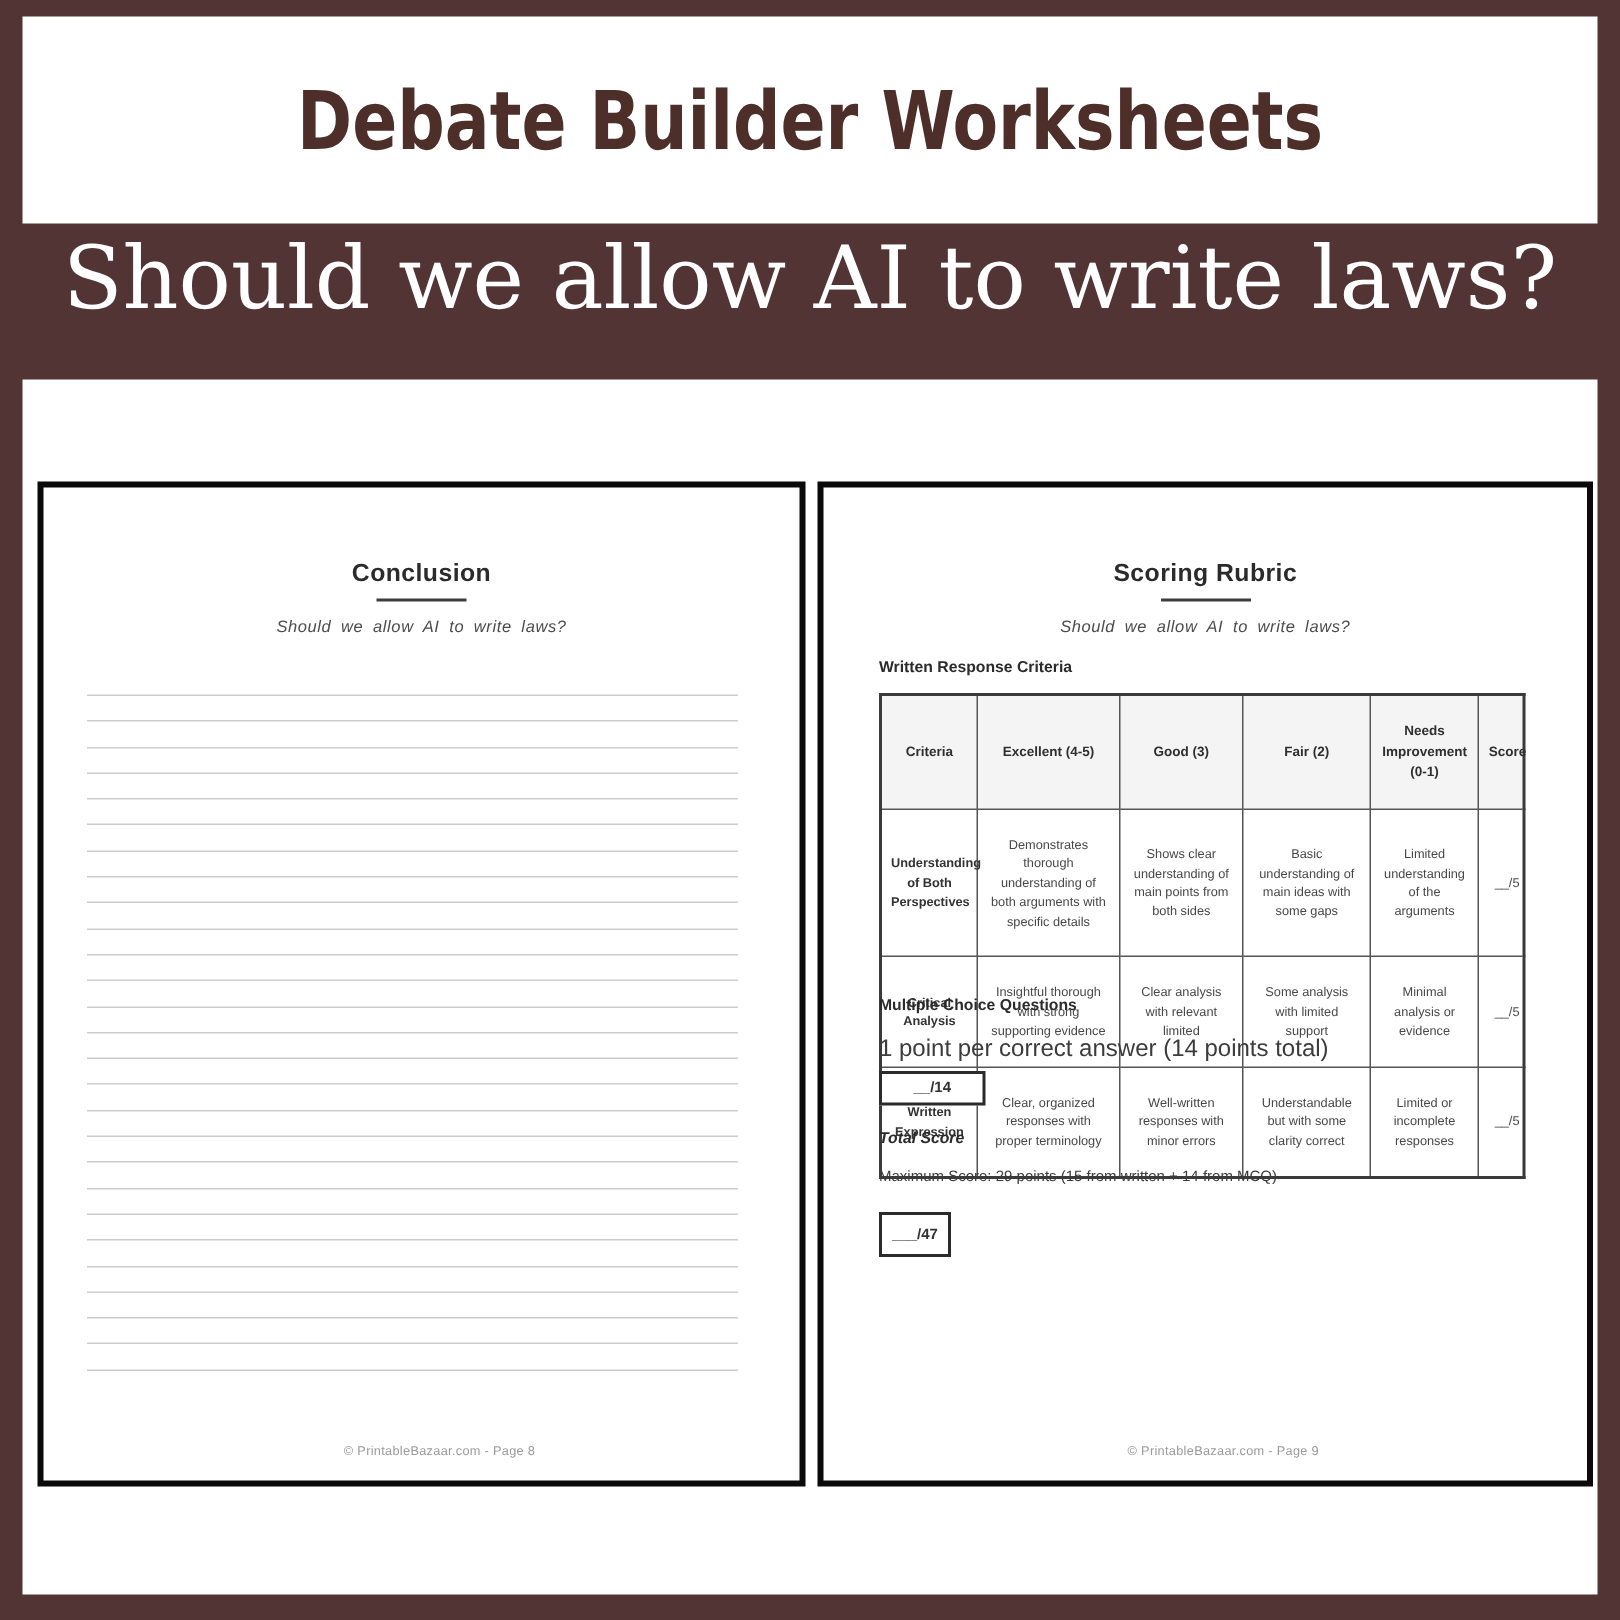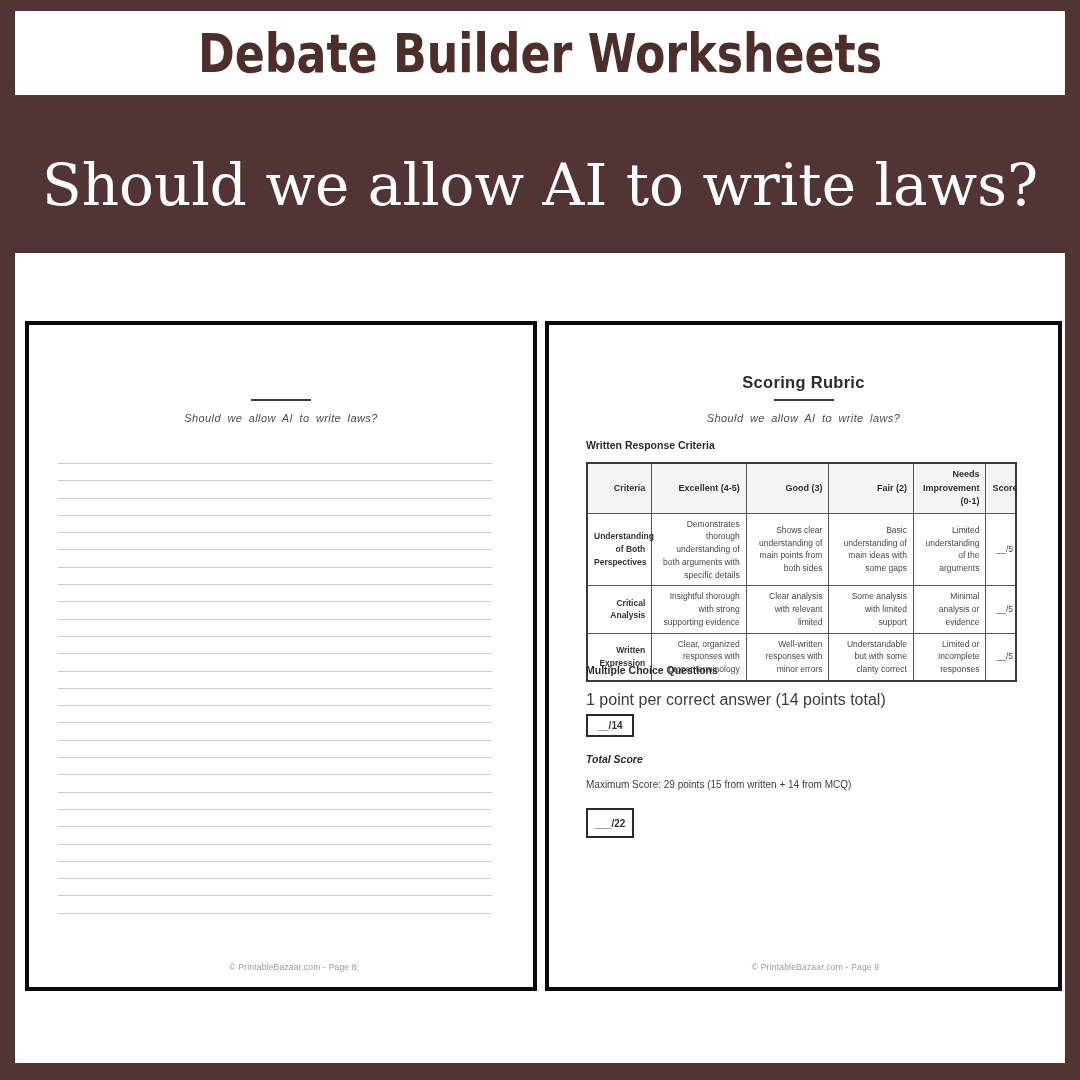--- a/index.html
+++ b/index.html
@@ -12,21 +12,21 @@
     --cell-ink:#474747;
   }
   html,body{margin:0;padding:0;}
   body{
     width:1080px;height:1080px;position:relative;overflow:hidden;
     background:var(--brown);
     font-family:"Liberation Sans",sans-serif;
   }
   
   .banner{
-    position:absolute;top:11px;left:15px;width:1050px;height:84px;
+    position:absolute;top:11px;left:15px;width:1050px;height:138px;
     background:#ffffff;display:flex;align-items:center;justify-content:center;
   }
   .banner-title{
     font-family:"DejaVu Sans",sans-serif;font-weight:bold;font-size:54px;
     color:var(--title-brown);white-space:nowrap;transform:scaleX(0.82);
     letter-spacing:0px;
   }
   
   .tagline{
     position:absolute;top:117px;left:0;width:1080px;height:136px;
@@ -70,56 +70,57 @@
   .section-heading{
     position:absolute;top:114px;left:37px;text-align:left;
     font-size:10.5px;font-weight:bold;color:#2b2b2b;
   }
   table.rubric{
     position:absolute;top:137px;left:37px;width:431px;
     border-collapse:collapse;table-layout:fixed;
     border:2px solid #3a3a3a;
   }
   table.rubric th,table.rubric td{
-    border:1.5px solid #555;padding:4px 6px;text-align:right;
+    border:1.5px solid #555;padding:17px 6px;text-align:center;
     vertical-align:middle;line-height:1.5;
   }
   table.rubric th{
     background:#f4f4f4;font-size:9px;color:#2f2f2f;font-weight:bold;
   }
   table.rubric td{font-size:8.5px;color:var(--cell-ink);}
   table.rubric td.crit{font-weight:bold;color:#333;}
   table.rubric td.score{text-align:right;padding:15px 2px;}
   tr.hdr{height:45px;}
   tr.r-tall{height:60px;}
   tr.r-std{height:45px;}
   .mcq-heading{position:absolute;top:339px;left:37px;text-align:left;font-size:10.5px;font-weight:bold;color:#2b2b2b;}
   .mcq-desc{position:absolute;top:366px;left:37px;text-align:left;font-size:16px;color:#3c3c3c;}
   .score-box{
     position:absolute;left:37px;border:2px solid #2b2b2b;box-sizing:border-box;
     display:flex;align-items:center;justify-content:center;
     font-size:10px;font-weight:bold;color:#333;background:#fff;
   }
-  .box-mcq{top:389px;width:48px;height:23px;}
+  .box-mcq{top:389px;width:71px;height:23px;}
   .total-heading{position:absolute;top:428px;left:37px;text-align:left;font-size:10.5px;font-weight:bold;color:#2b2b2b;font-style:italic;}
   .total-desc{position:absolute;top:454px;left:37px;text-align:left;font-size:10px;color:#3c3c3c;}
   .box-total{top:483px;width:48px;height:30px;}
 </style>
 </head>
 <body>
 
 <div class="banner">
   <div class="banner-title">Debate Builder Worksheets</div>
 </div>
 
 <div class="tagline">Should we allow AI to write laws?</div>
 
 <div class="content">
 
   <div class="page page-left">
+    <div class="page-title">Conclusion</div>
     <div class="heading-divider"></div>
     <div class="page-subtitle">Should we allow AI to write laws?</div>
     <div class="writing-lines">
         <div class="wline"></div>
         <div class="wline"></div>
         <div class="wline"></div>
         <div class="wline"></div>
         <div class="wline"></div>
         <div class="wline"></div>
         <div class="wline"></div>
@@ -200,17 +201,17 @@
         </tr>
       </tbody>
     </table>
 
     <div class="mcq-heading">Multiple Choice Questions</div>
     <div class="mcq-desc">1 point per correct answer (14 points total)</div>
     <div class="score-box box-mcq">__/14</div>
 
     <div class="total-heading">Total Score</div>
     <div class="total-desc">Maximum Score: 29 points (15 from written + 14 from MCQ)</div>
-    <div class="score-box box-total">___/22</div>
+    <div class="score-box box-total">___/47</div>
 
     <div class="page-footer">© PrintableBazaar.com - Page 9</div>
   </div>
 </div>
 
 </body></html>

